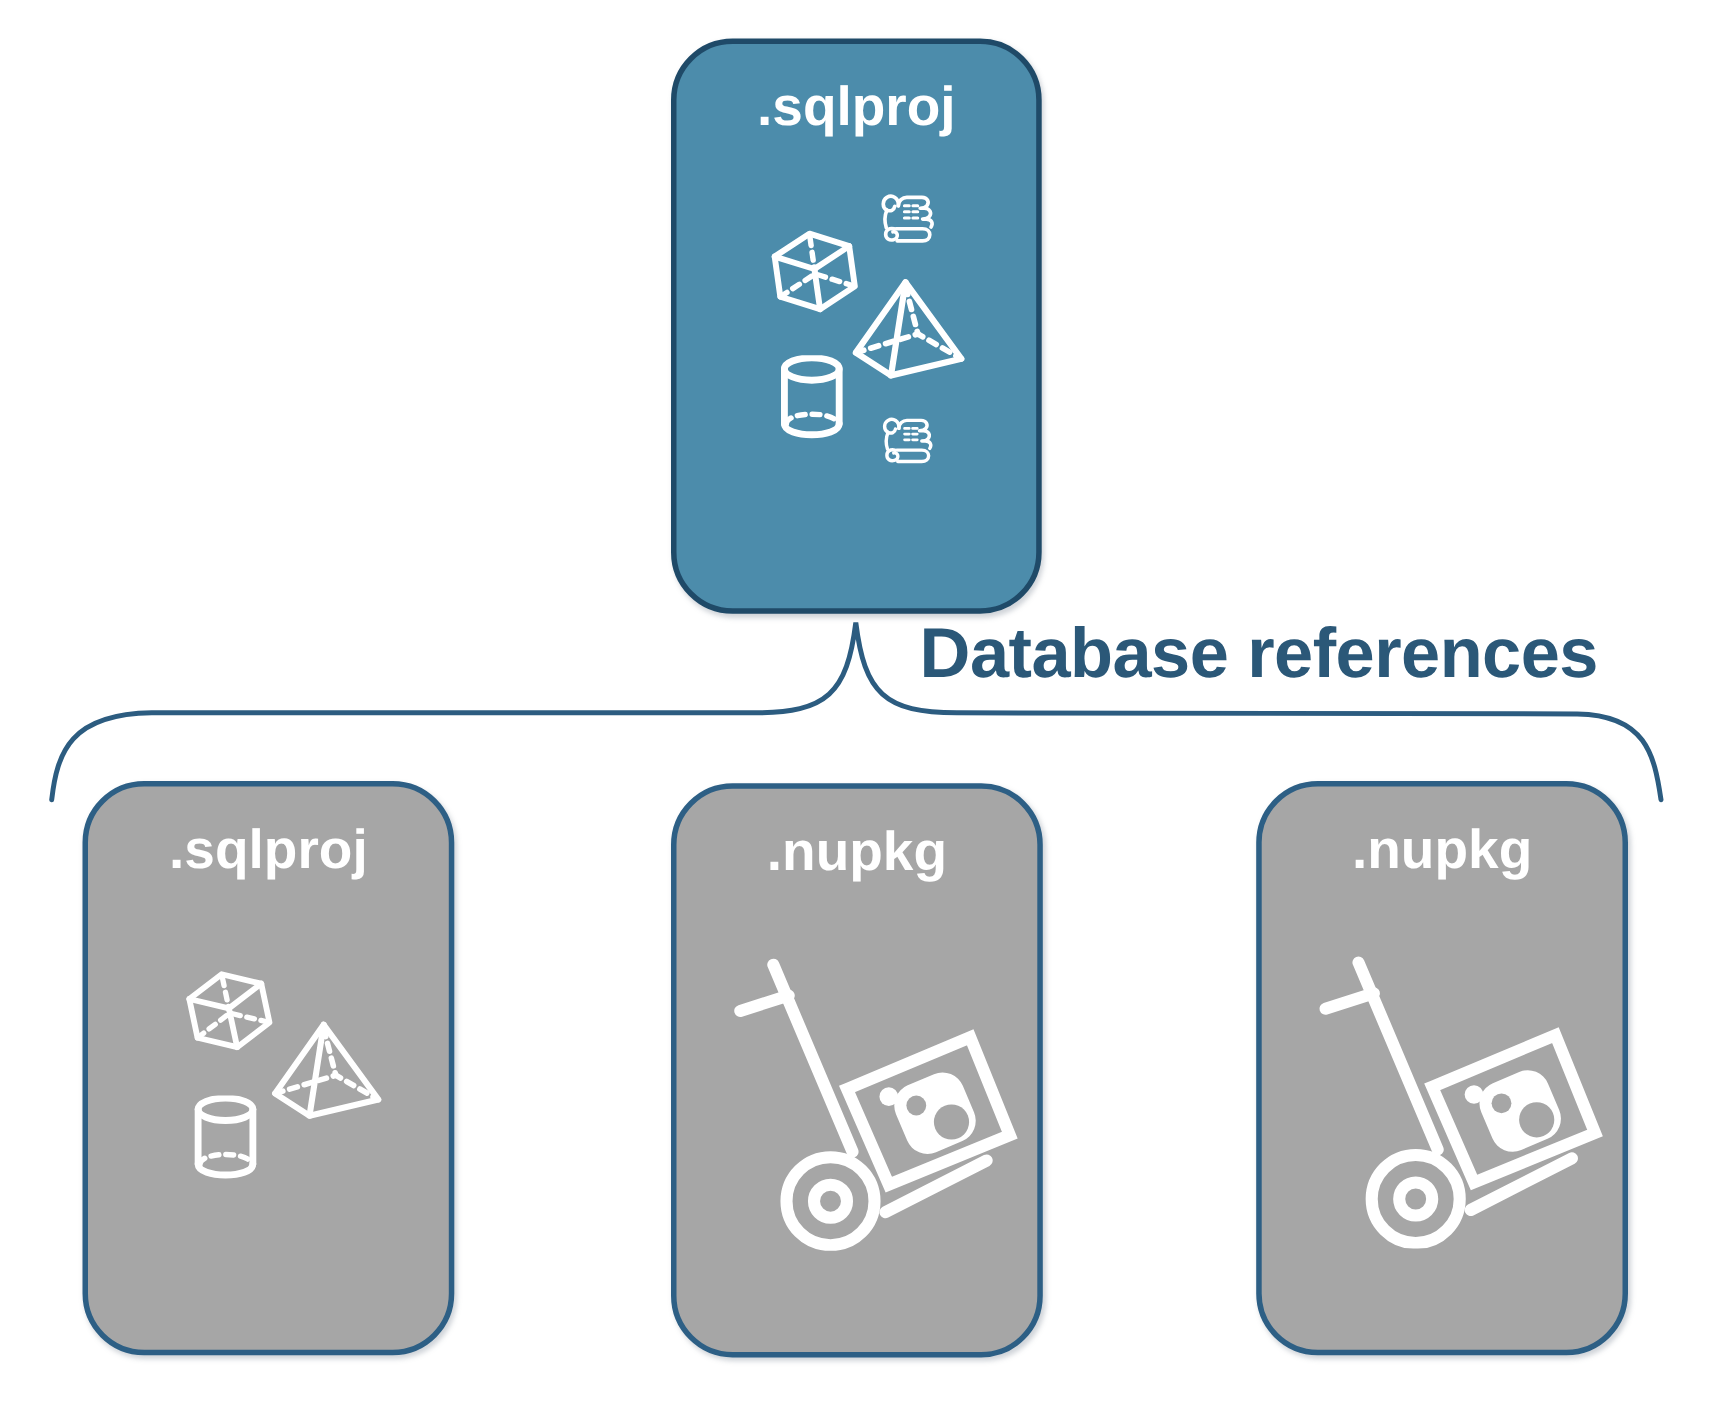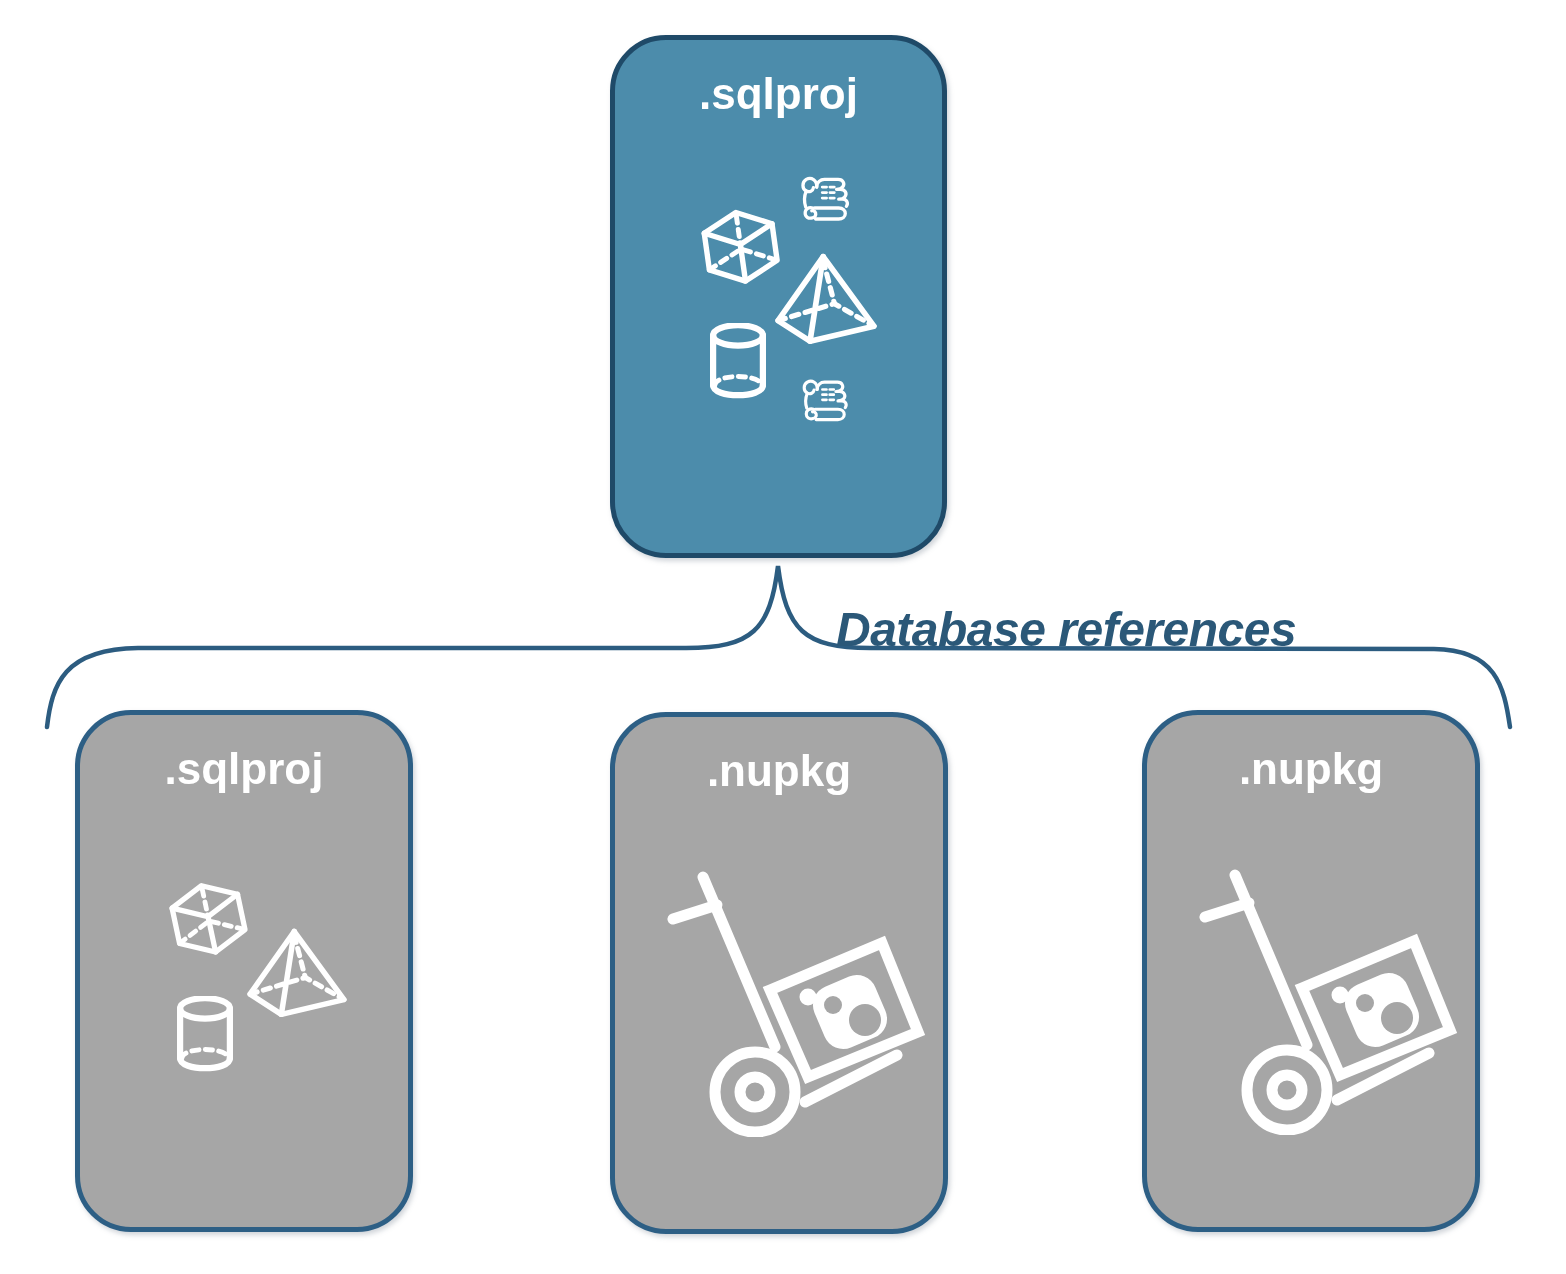--- a/index.html
+++ b/index.html
@@ -31,21 +31,21 @@
     width: 338px; height: 522px;
     background: var(--child-fill, #A6A6A6);
     border-color: var(--child-border, #2D5F85);
   }
   .node.child-1 { left: 75px;   top: 710px; }
   .node.child-2 { left: 610px;  top: 712px; }
   .node.child-3 { left: 1142px; top: 710px; }
   .node-title {
     margin-top: 30px;
     text-align: center;
-    font-size: 44px;
+    font-size: 50px;
     font-weight: 700;
     color: var(--title-text, #ffffff);
     letter-spacing: 0px;
     line-height: 1.1;
     user-select: none;
   }
   .icon {
     position: absolute;
   }
   .brace-layer {
@@ -56,28 +56,27 @@
   }
   .brace-path {
     fill: none;
     stroke: var(--connector-line, #2C5C80);
     stroke-width: 4.5;
     stroke-linecap: round;
   }
   .connector-label {
     position: absolute;
     left: 836px;
-    top: 602px;
-    font-size: 48px;
+    top: 556px;
+    font-size: 64px;
     font-weight: 700;
     color: var(--connector-text, #2B5878);
     letter-spacing: -0.5px;
     white-space: nowrap;
     user-select: none;
-    font-style: italic;
   }
   
   .st {
     fill: none;
     stroke: var(--icon, #ffffff);
     stroke-width: 6;
     stroke-linecap: round;
     stroke-linejoin: round;
   }
   .st.dash { stroke-dasharray: 8 7; stroke-width: 5.5; }

